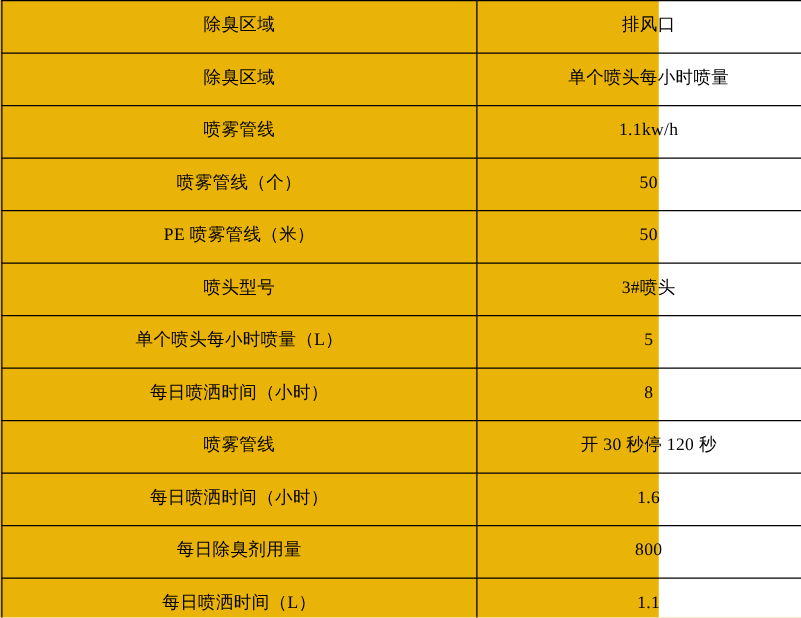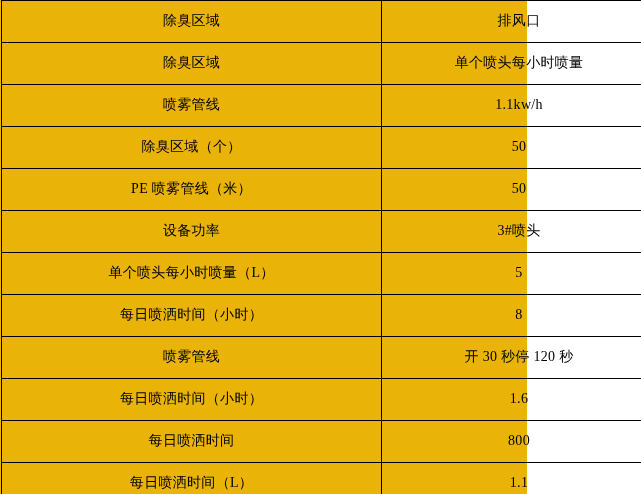--- a/index.html
+++ b/index.html
@@ -60,49 +60,49 @@
       </tr>
       <tr>
         <td class="col-label"><span class="cell-text">除臭区域</span></td>
         <td class="col-value"><span class="cell-text">单个喷头每小时喷量</span></td>
       </tr>
       <tr>
         <td class="col-label"><span class="cell-text">喷雾管线</span></td>
         <td class="col-value"><span class="cell-text">1.1kw/h</span></td>
       </tr>
       <tr>
-        <td class="col-label"><span class="cell-text">除臭区域（个）</span></td>
+        <td class="col-label"><span class="cell-text">喷雾管线（个）</span></td>
         <td class="col-value"><span class="cell-text">50</span></td>
       </tr>
       <tr>
         <td class="col-label"><span class="cell-text">PE 喷雾管线（米）</span></td>
         <td class="col-value"><span class="cell-text">50</span></td>
       </tr>
       <tr>
-        <td class="col-label"><span class="cell-text">设备功率</span></td>
+        <td class="col-label"><span class="cell-text">喷头型号</span></td>
         <td class="col-value"><span class="cell-text">3#喷头</span></td>
       </tr>
       <tr>
         <td class="col-label"><span class="cell-text">单个喷头每小时喷量（L）</span></td>
         <td class="col-value"><span class="cell-text">5</span></td>
       </tr>
       <tr>
         <td class="col-label"><span class="cell-text">每日喷洒时间（小时）</span></td>
         <td class="col-value"><span class="cell-text">8</span></td>
       </tr>
       <tr>
         <td class="col-label"><span class="cell-text">喷雾管线</span></td>
         <td class="col-value"><span class="cell-text">开 30 秒停 120 秒</span></td>
       </tr>
       <tr>
         <td class="col-label"><span class="cell-text">每日喷洒时间（小时）</span></td>
         <td class="col-value"><span class="cell-text">1.6</span></td>
       </tr>
       <tr>
-        <td class="col-label"><span class="cell-text">每日喷洒时间</span></td>
+        <td class="col-label"><span class="cell-text">每日除臭剂用量</span></td>
         <td class="col-value"><span class="cell-text">800</span></td>
       </tr>
       <tr>
         <td class="col-label"><span class="cell-text">每日喷洒时间（L）</span></td>
         <td class="col-value"><span class="cell-text">1.1</span></td>
       </tr>
     </tbody>
   </table>
 </div>
 

